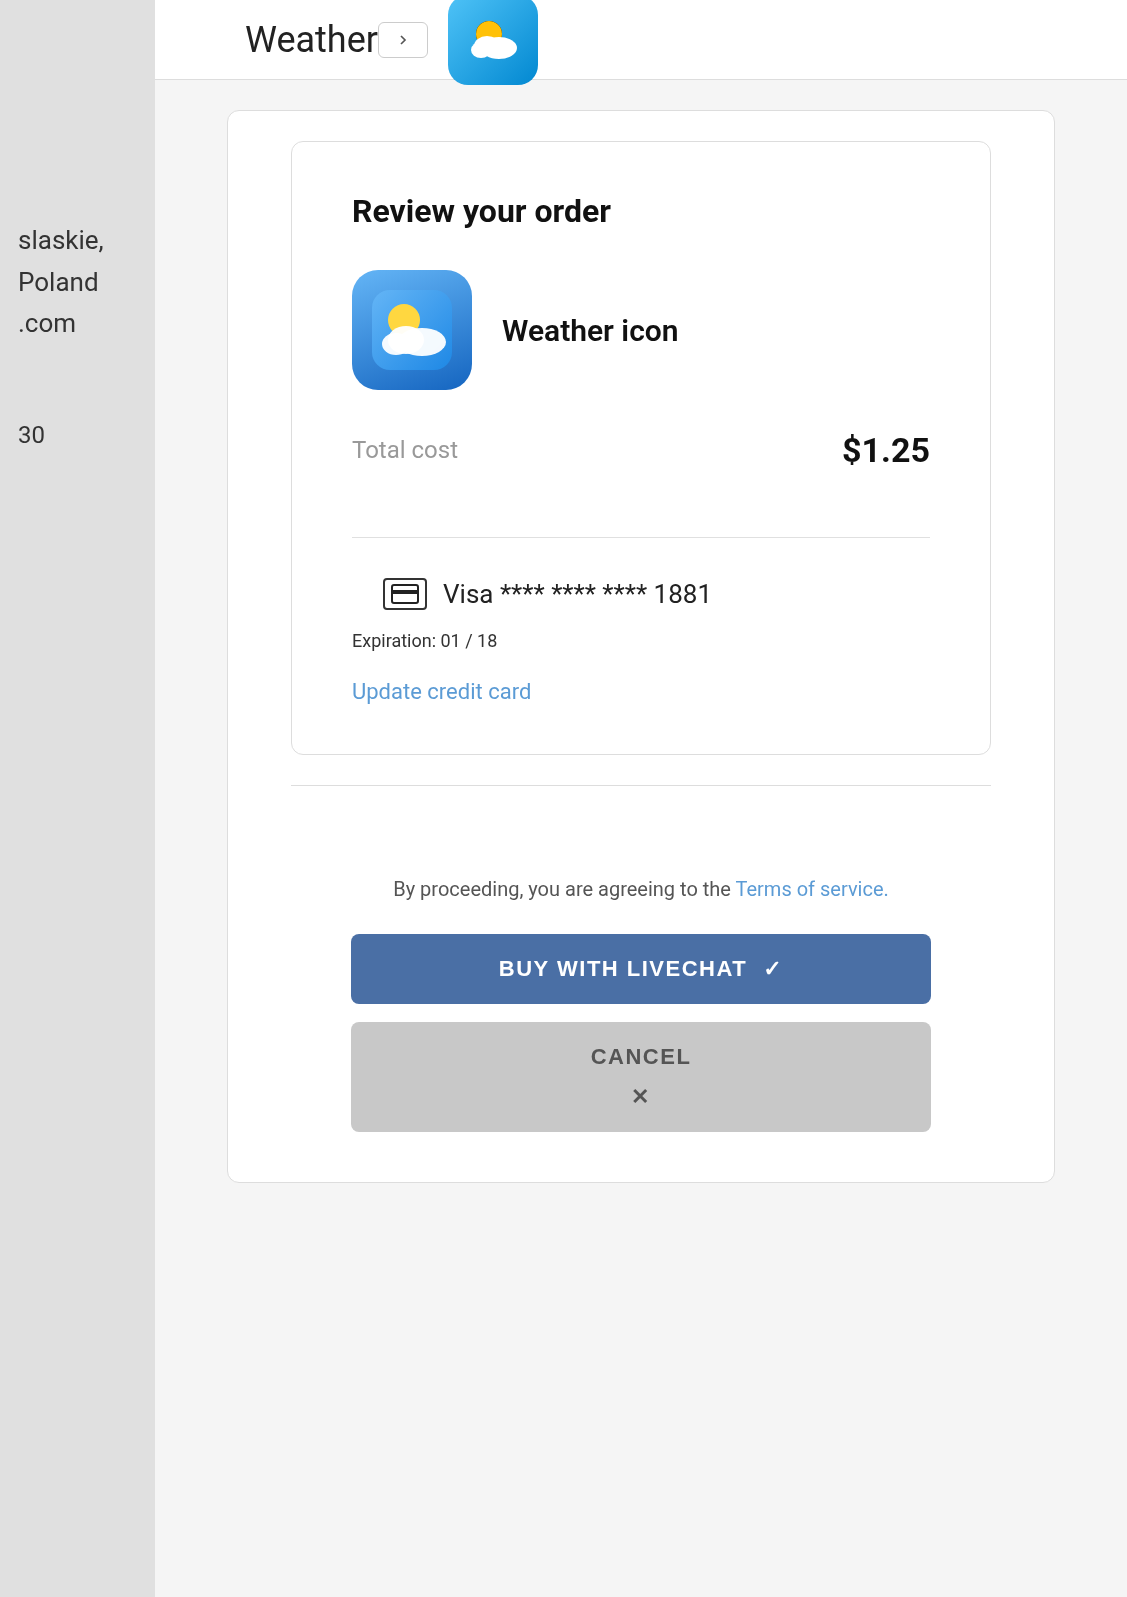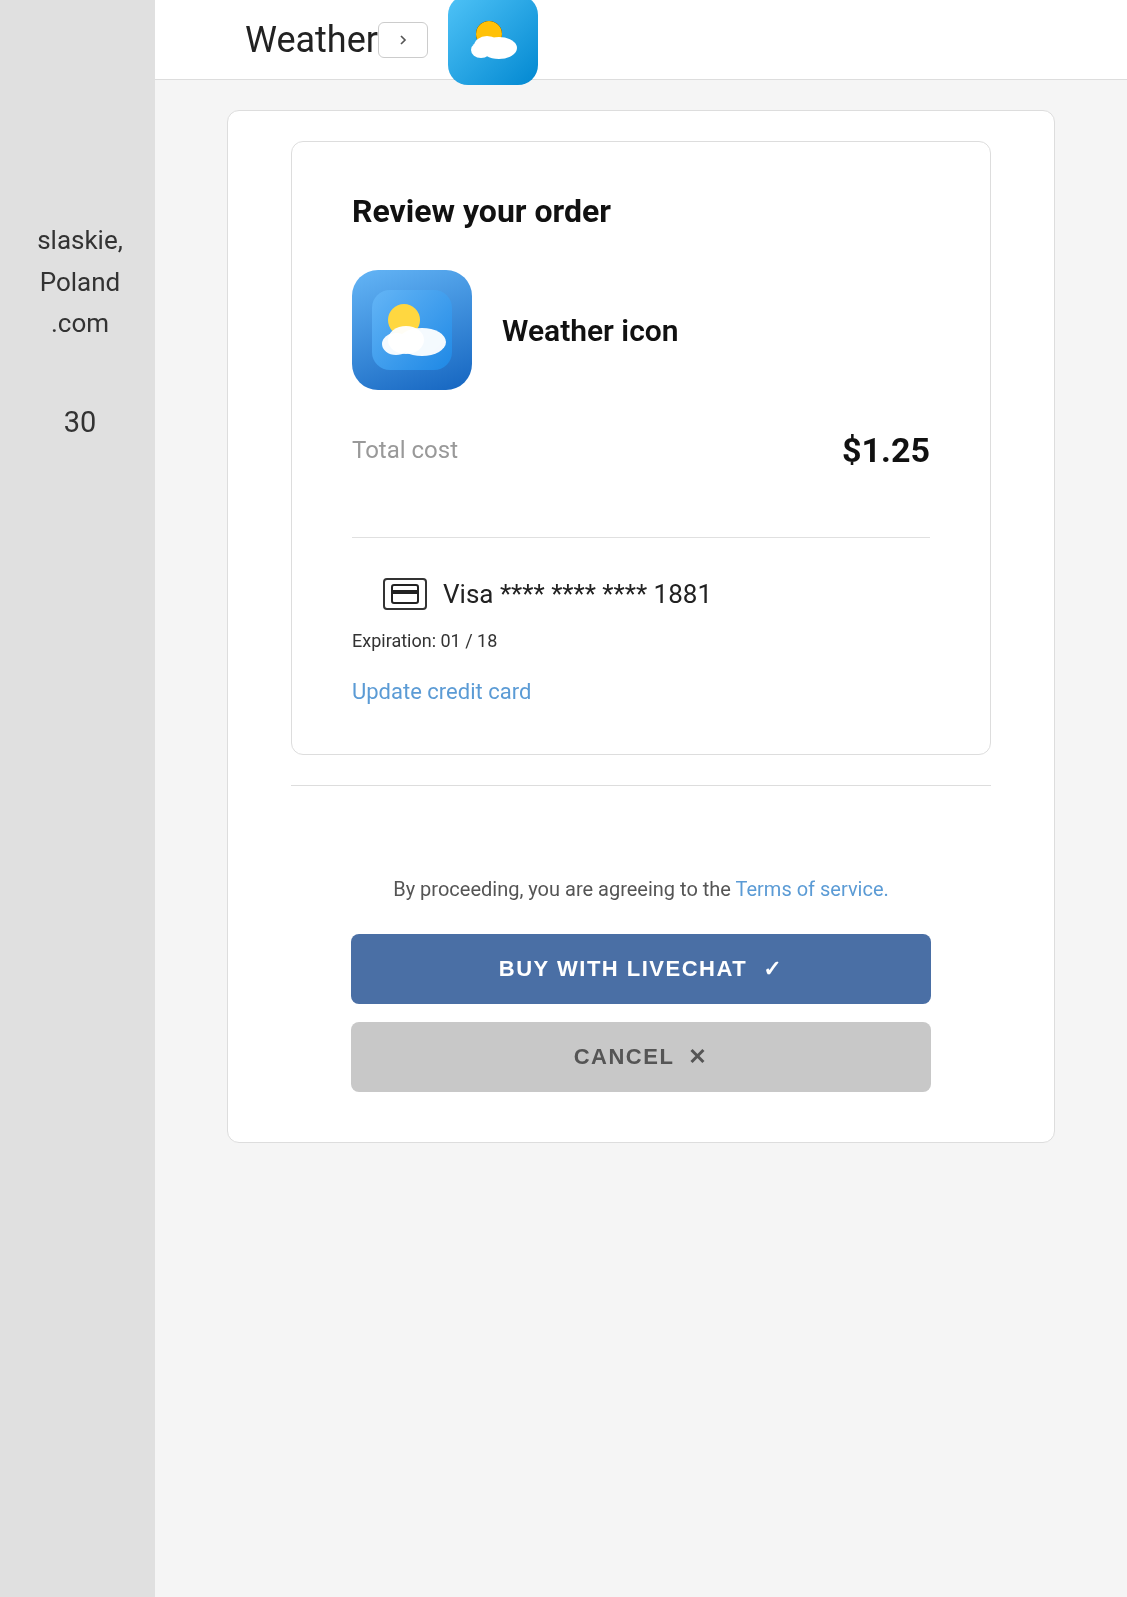--- a/index.html
+++ b/index.html
@@ -19,22 +19,21 @@
       top: 0;
       width: 160px;
       height: 1597px;
       background: #e0e0e0;
     }
 
     .bg-left-content {
       position: absolute;
       left: 0;
       top: 200px;
-      padding: 20px 8px;
-      text-align: center;
+      padding: 20px 18px;
     }
 
     .bg-left-text {
       font-size: 26px;
       color: #333;
       line-height: 1.6;
     }
 
     .go-to-button {
       background: #f0a030;
@@ -42,23 +41,23 @@
       font-weight: bold;
       font-size: 22px;
       padding: 18px 22px;
       border-radius: 6px;
       margin-top: 20px;
       display: inline-block;
       letter-spacing: 1px;
     }
 
     .bg-left-number {
-      font-size: 29px;
+      font-size: 24px;
       color: #333;
-      margin-top: 60px;
+      margin-top: 76px;
     }
 
     
     .main-area {
       position: absolute;
       left: 155px;
       top: 0;
       width: 972px;
       height: 1597px;
       background: #f5f5f5;
@@ -272,20 +271,21 @@
       letter-spacing: 1.5px;
       padding: 22px 40px;
       border-radius: 8px;
       width: 100%;
       border: none;
       cursor: pointer;
       display: flex;
       align-items: center;
       justify-content: center;
       gap: 14px;
+      flex-direction: column;
     }
 
     
     .card-wrapper {
       margin: 30px auto;
       width: 828px;
       border-radius: 12px;
       border: 1px solid #ddd;
       overflow: hidden;
       background: white;

